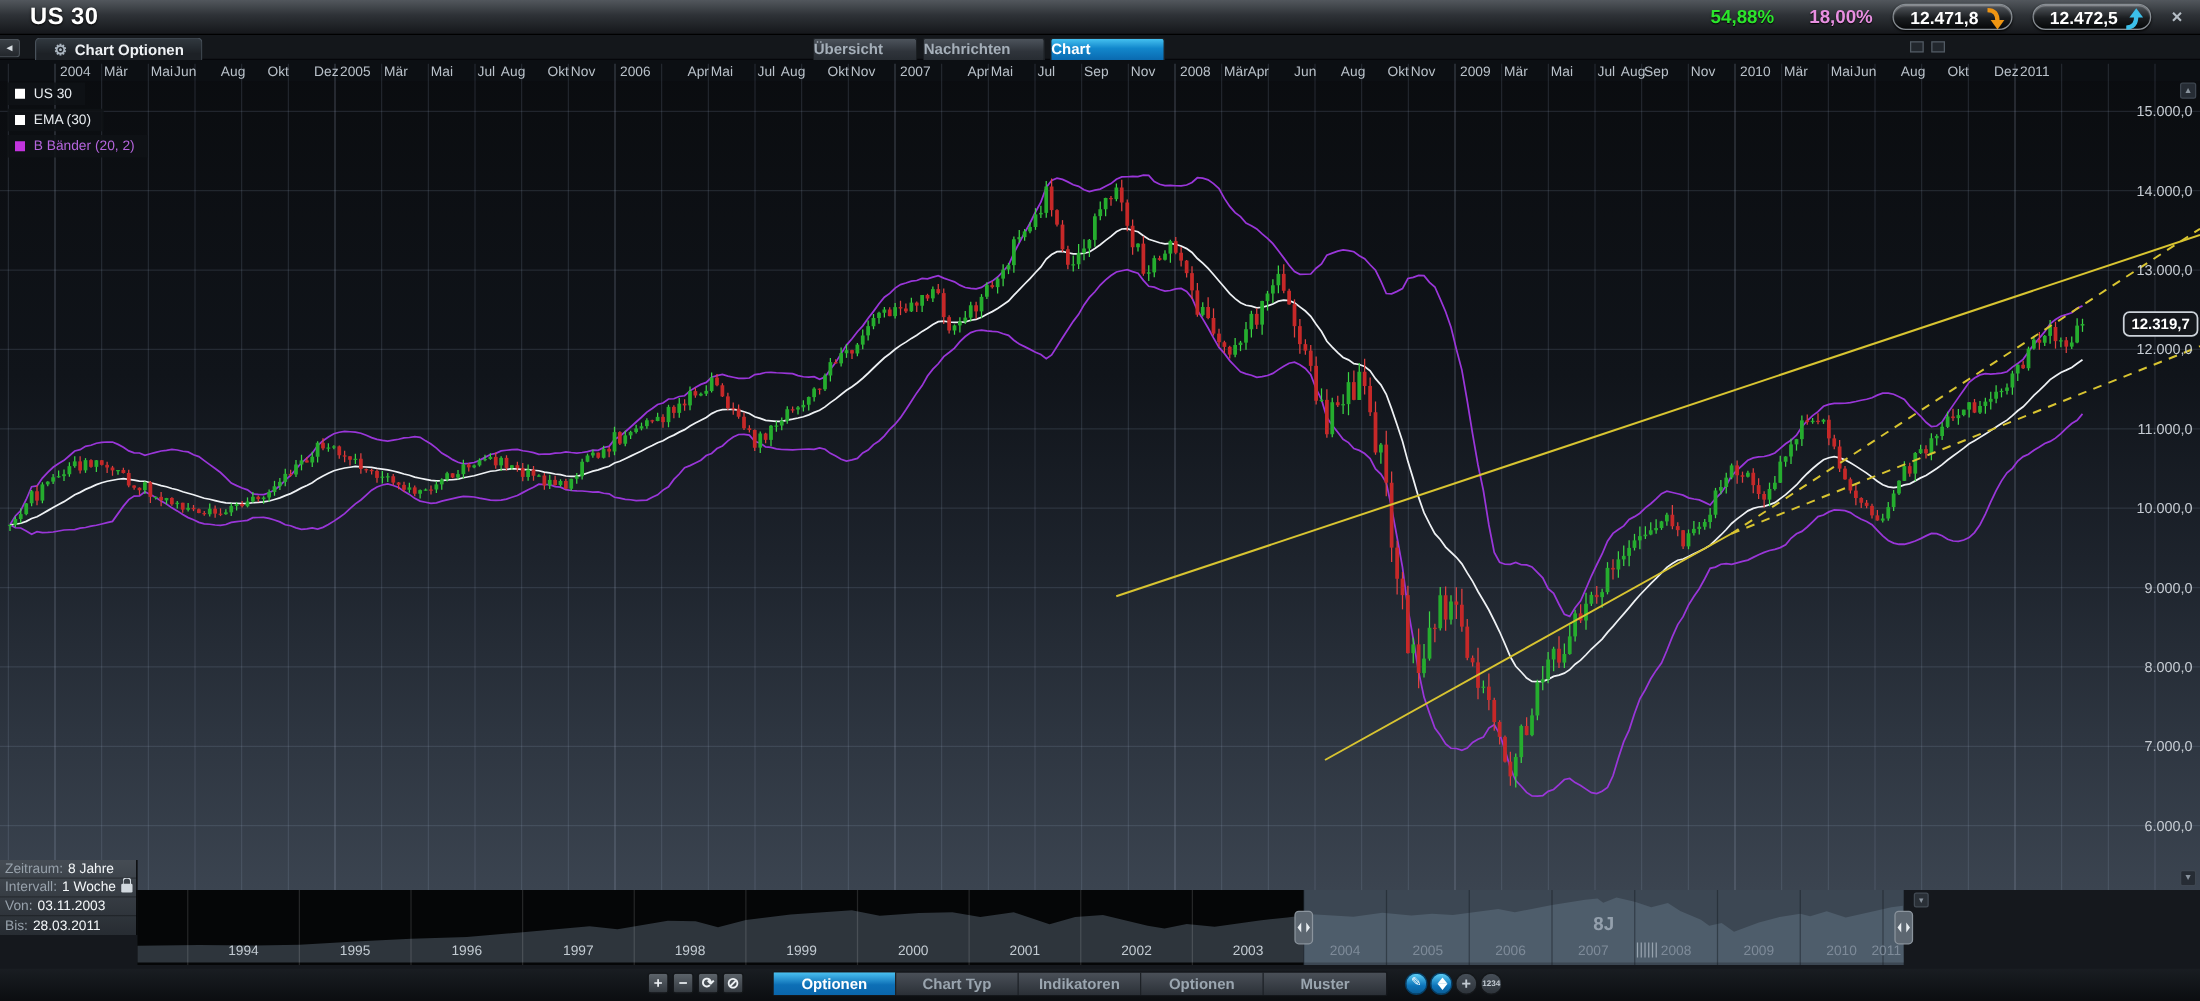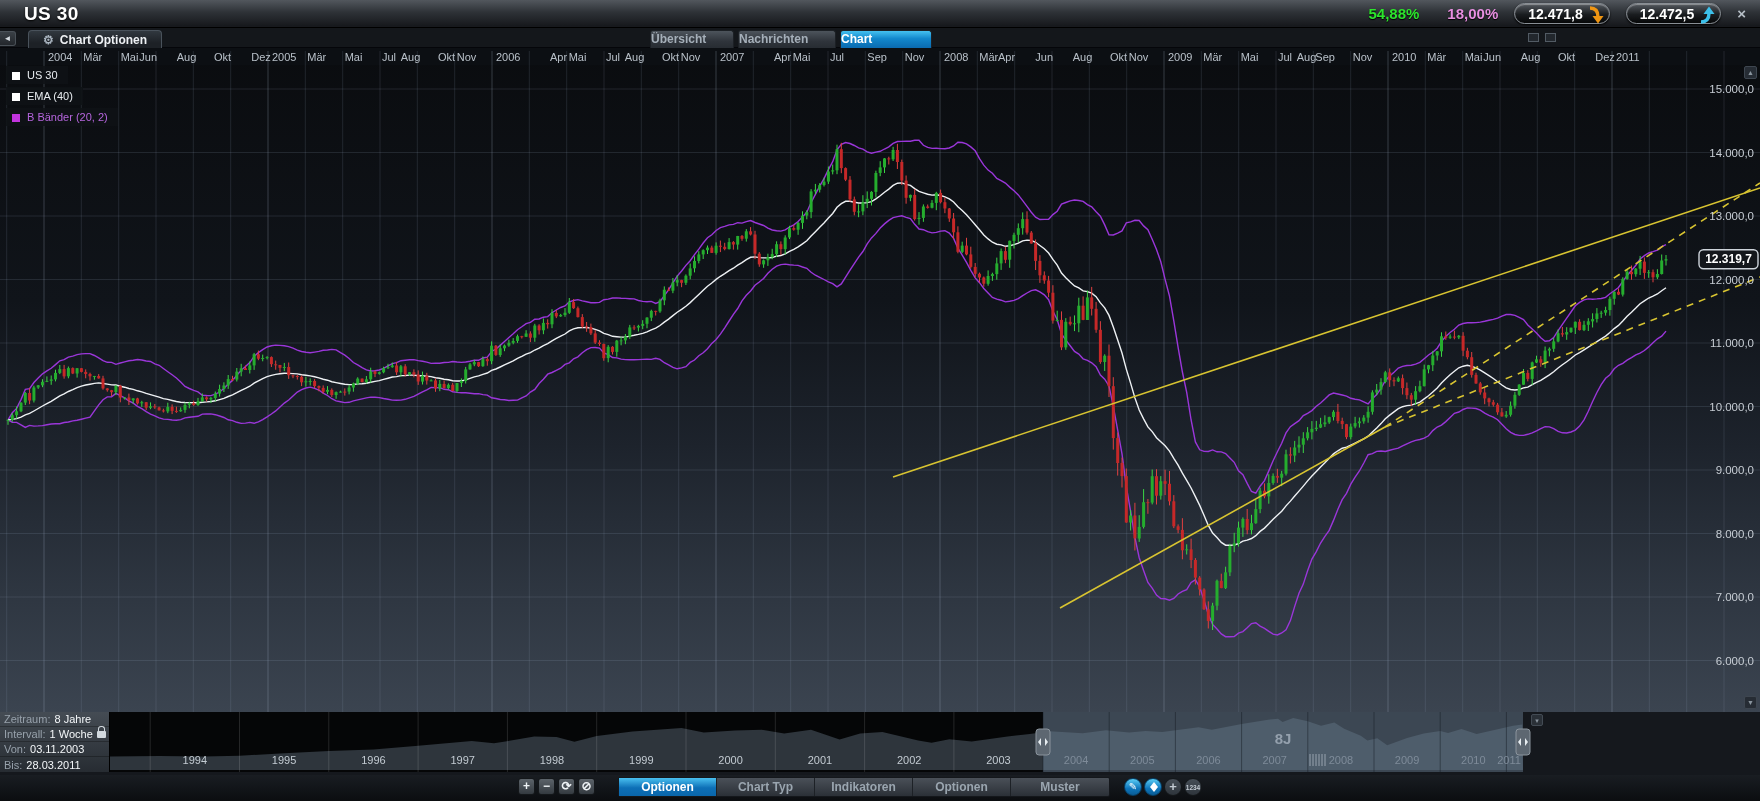--- a/index.html
+++ b/index.html
@@ -46,21 +46,21 @@
 #chart-svg{position:absolute;top:48px;left:0;display:block;
  background:linear-gradient(180deg,#0a0c0f 0%,#10141a 38%,#1d232c 60%,#2e3641 82%,#3b4450 100%)}
 .legend{position:absolute;left:6px;top:66px}
 .lg-row{display:table;margin-bottom:3px;background:rgba(15,18,22,.88);padding:3px 10px 3px 6px;
  font-size:11px;white-space:nowrap}
 .lg-sq{display:inline-block;width:8px;height:8px;margin-right:7px;vertical-align:-1px}
 .axis-btn{position:absolute;right:3px;width:13px;height:13px;background:#262c34;border:1px solid #3e4650;
  border-radius:2px;color:#8a949e;font-size:7px;text-align:center;line-height:12px;cursor:pointer}
 
 
-.info-panel{position:absolute;left:0;top:712px;width:110px;height:60px;
+.info-panel{position:absolute;left:0;top:688px;width:110px;height:60px;
  background:linear-gradient(#454c54,#272c32);font-size:11px;border-right:1px solid #000}
 .info-row{height:15px;display:flex;align-items:center;padding:0 3px 0 4px;border-bottom:1px solid rgba(0,0,0,.28)}
 .il{color:#97a1ab;margin-right:4px}
 .iv{color:#f4f7f9;font-weight:normal}
 .lock{margin-left:auto;position:relative;width:9px;height:7px;background:#d2d9df;border-radius:1px;cursor:pointer}
 .lock:before{content:'';position:absolute;top:-5px;left:1px;width:5px;height:5px;
  border:1.5px solid #d2d9df;border-bottom:none;border-radius:3px 3px 0 0}
 #nav-svg{position:absolute;top:712px;left:0;display:block}
 .nav-collapse{position:absolute;left:1531px;top:714px;width:12px;height:12px;background:#2a3037;
  border:1px solid #434b54;border-radius:2px;color:#8a949e;font-size:7px;line-height:11px;text-align:center;cursor:pointer}
@@ -1039,21 +1039,21 @@
       </g>
     </svg>
 
   <div class="legend">
     <div class="lg-row">
       <span class="lg-sq" style="background: rgb(255, 255, 255);"></span>
         <span class="lg-tx" style="color: rgb(232, 236, 240);">US 30</span>
     </div>
     <div class="lg-row">
       <span class="lg-sq" style="background: rgb(255, 255, 255);"></span>
-        <span class="lg-tx" style="color: rgb(232, 236, 240);">EMA (40)</span>
+        <span class="lg-tx" style="color: rgb(232, 236, 240);">EMA (30)</span>
     </div>
     <div class="lg-row">
       <span class="lg-sq" style="background: rgb(194, 52, 222);"></span>
         <span class="lg-tx" style="color: rgb(181, 101, 221);">B Bänder (20, 2)</span>
     </div>
   </div>
 
   <div class="axis-btn" style="top:66px">▲</div>
   <div class="axis-btn" style="top:696px">▼</div>
 

